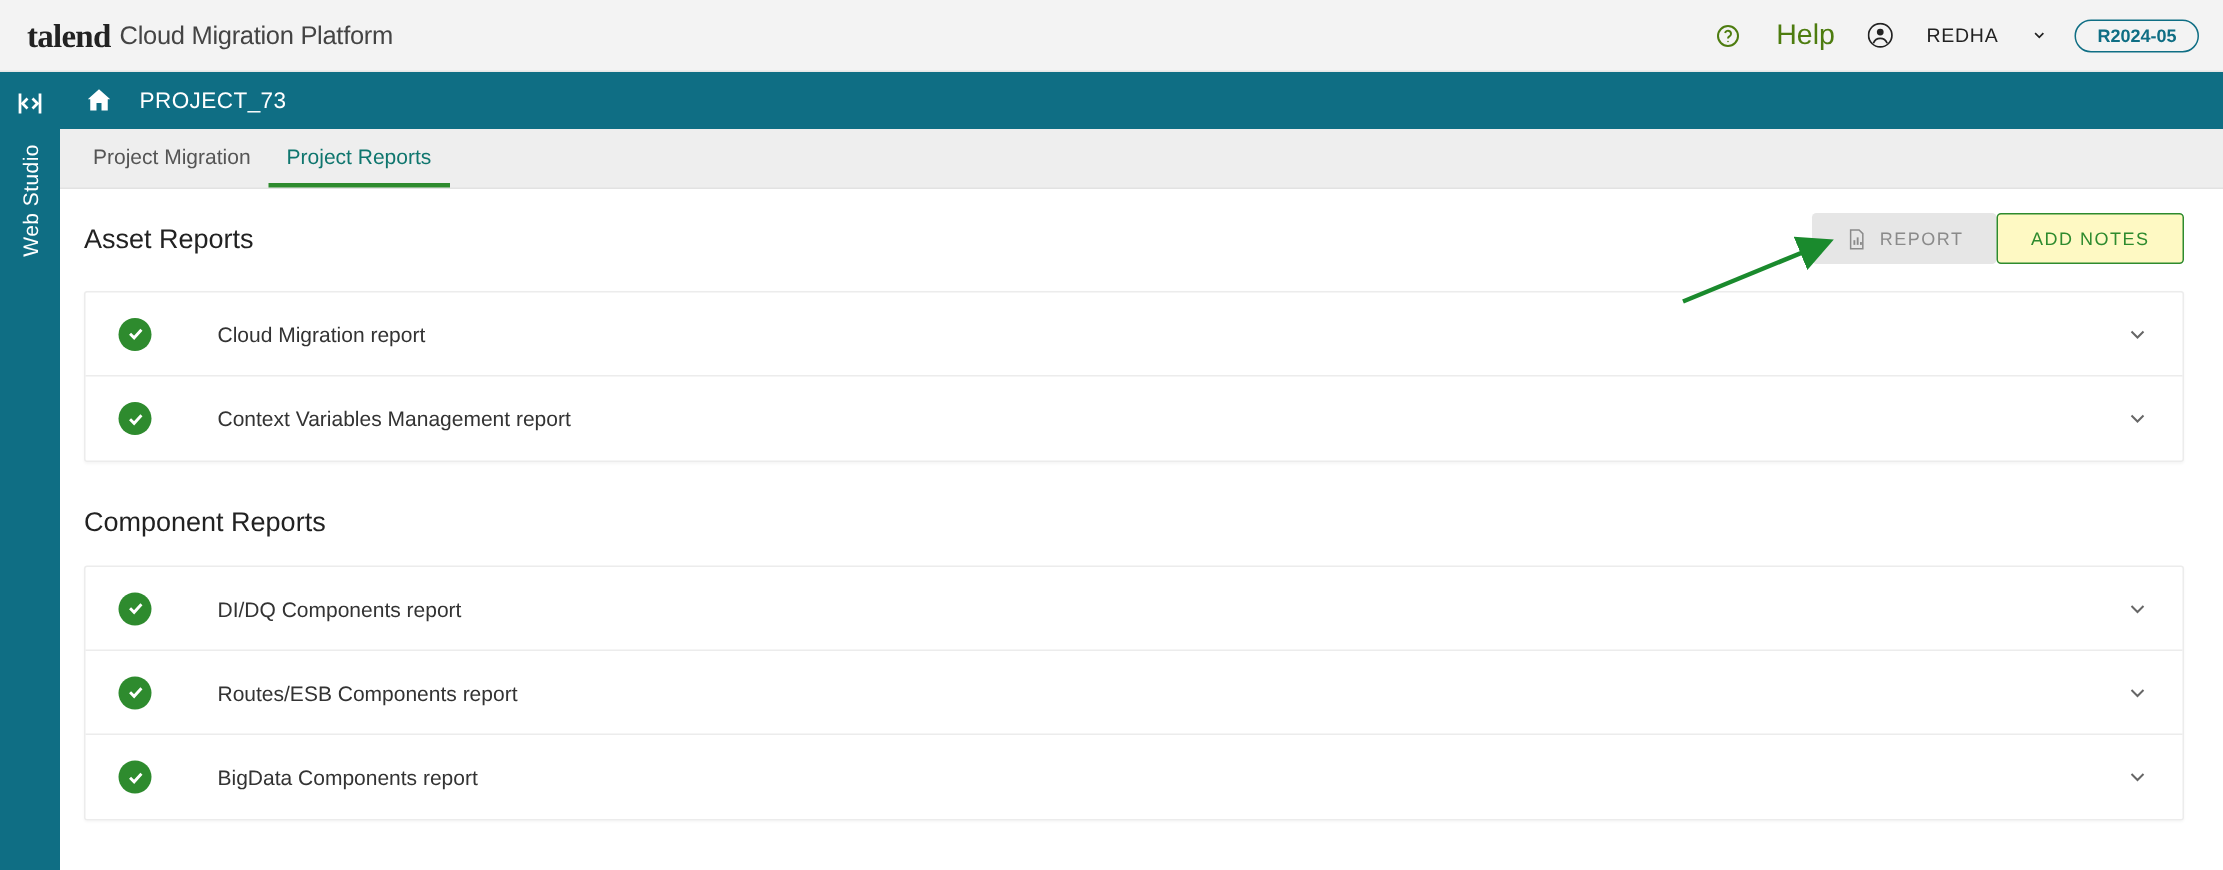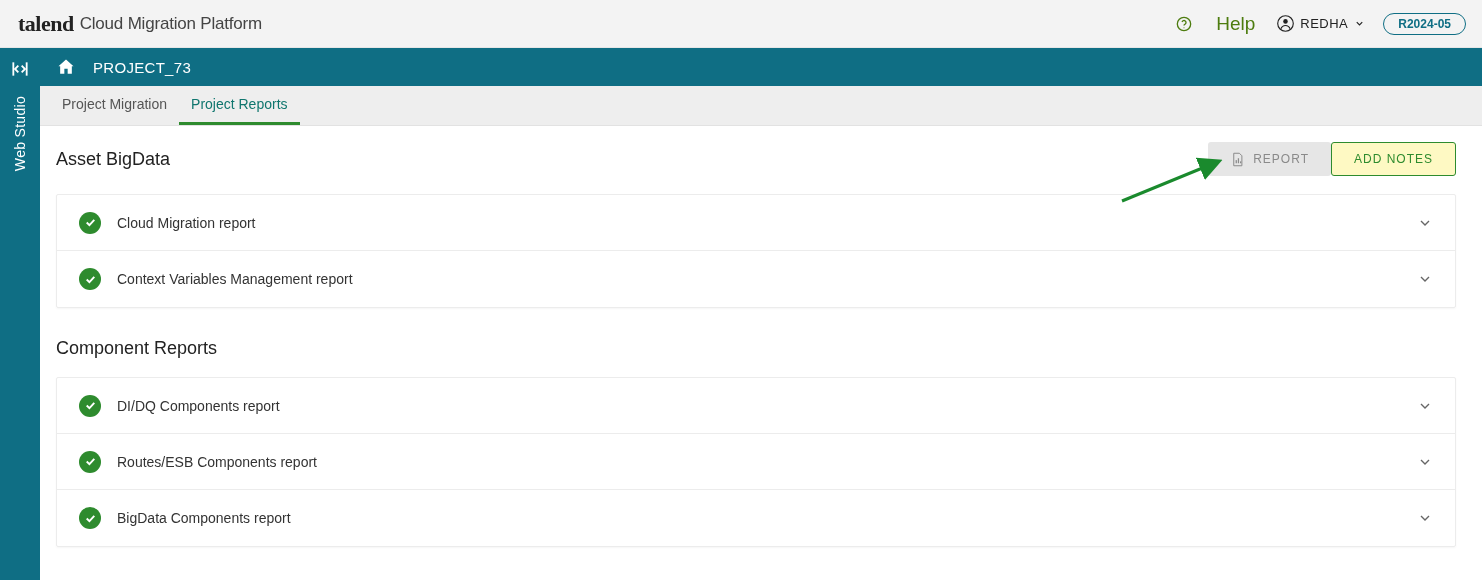--- a/index.html
+++ b/index.html
@@ -2,21 +2,21 @@
 <html><head>
 <meta charset="utf-8">
 <style>
   * { box-sizing: border-box; margin: 0; padding: 0; }
   html, body { width: 1482px; height: 580px; font-family: -apple-system, BlinkMacSystemFont, "Segoe UI", Arial, sans-serif; background: #fff; color: #202020; }
   .top-bar { height: 48px; background: #f3f3f3; display: flex; align-items: center; padding: 0 16px 0 18px; border-bottom: 1px solid #e6e6e6; text-align: center; }
   .brand { font-family: Georgia, "Times New Roman", serif; font-weight: 700; font-size: 22px; letter-spacing: -0.5px; color: #222; }
   .brand-sub { font-size: 17px; color: #444; margin-left: 6px; font-weight: 400; letter-spacing: -0.2px; }
   .top-spacer { flex: 1; }
   .help { display: flex; align-items: center; gap: 24px; color: #4d7c0f; font-size: 19px; margin-right: 22px; cursor: pointer; }
-  .user { display: flex; align-items: center; gap: 6px; color: #222; font-size: 13px; letter-spacing: 0.5px; margin-right: 18px; cursor: pointer; }
+  .user { display: flex; align-items: center; gap: 22px; color: #222; font-size: 13px; letter-spacing: 0.5px; margin-right: 18px; cursor: pointer; }
   .version-pill { border: 1px solid #0f6e84; color: #0f6e84; border-radius: 14px; padding: 3px 14px; font-size: 12px; font-weight: 600; cursor: pointer; }
   .shell { display: flex; height: calc(580px - 48px); }
   .rail { width: 40px; background: #0f6e84; display: flex; flex-direction: column; align-items: center; padding-top: 8px; }
   .rail-icon { width: 26px; height: 26px; color: #fff; display: flex; align-items: center; justify-content: center; margin-bottom: 14px; cursor: pointer; }
   .rail-label { writing-mode: vertical-rl; transform: rotate(180deg); color: #fff; font-size: 14px; letter-spacing: 0.3px; cursor: pointer; }
   .main { flex: 1; display: flex; flex-direction: column; }
   .proj-bar { height: 38px; background: #0f6e84; color: #fff; display: flex; align-items: center; padding: 0 16px; gap: 17px; }
   .home-ic { width: 20px; height: 20px; color: #fff; cursor: pointer; }
   .proj-name { font-size: 15px; letter-spacing: 0.3px; }
   .tabs { height: 40px; background: #eeeeee; display: flex; align-items: stretch; padding: 0 10px; border-bottom: 1px solid #e2e2e2; }
@@ -26,21 +26,21 @@
   .section-head-row { display: flex; align-items: center; }
   .section-title { font-size: 18px; color: #222; font-weight: 400; }
   .btn-row { margin-left: auto; display: flex; }
   .btn { height: 34px; padding: 0 22px; border-radius: 3px; font-size: 12px; letter-spacing: 1px; display: flex; align-items: center; gap: 8px; cursor: pointer; }
   .btn.report { background: #e6e6e6; color: #8a8a8a; border: none; }
   .btn.notes { background: #fef9c3; color: #2e8b2e; border: 1px solid #2e8b2e; justify-content: center; }
   .list { margin-top: 18px; border: 1px solid #ececec; border-radius: 2px; box-shadow: 0 1px 2px rgba(0,0,0,0.04); }
   .row { display: flex; align-items: center; height: 56px; padding: 0 22px; border-bottom: 1px solid #ececec; cursor: pointer; }
   .row:last-child { border-bottom: none; }
   .check { width: 22px; height: 22px; border-radius: 50%; background: #2e8b2e; display: flex; align-items: center; justify-content: center; margin-right: 16px; flex-shrink: 0; }
-  .row-label { font-size: 14px; color: #333; }
+  .row-label { font-size: 14px; color: #333; margin-left: 28px; }
   .row-spacer { flex: 1; }
   .chev { width: 16px; height: 16px; color: #666; }
   .section2 { margin-top: 30px; }
   .arrow-annot { position: absolute; top: 30px; left: 1077px; pointer-events: none; }
   svg { display: block; }
 </style>
 </head>
 <body>
 
 <div class="top-bar">
@@ -93,21 +93,21 @@
     </div>
 
     <div class="tabs">
       <div class="tab">Project Migration</div>
       <div class="tab active">Project Reports</div>
     </div>
 
     <div class="content">
 
       <div class="section-head-row">
-        <div class="section-title">Asset BigData</div>
+        <div class="section-title">Asset Reports</div>
         <div class="btn-row">
           <button class="btn report">
             <svg width="15" height="15" viewBox="0 0 24 24" fill="currentColor">
                 <path d="M6 2h9l4 4v16H6z" fill="none" stroke="currentColor" stroke-width="1.6"></path>
                 <rect x="9" y="13" width="2" height="5"></rect>
                 <rect x="12.5" y="10" width="2" height="8"></rect>
                 <rect x="16" y="15" width="2" height="3"></rect>
               </svg>
             <span>REPORT</span>
           </button>

